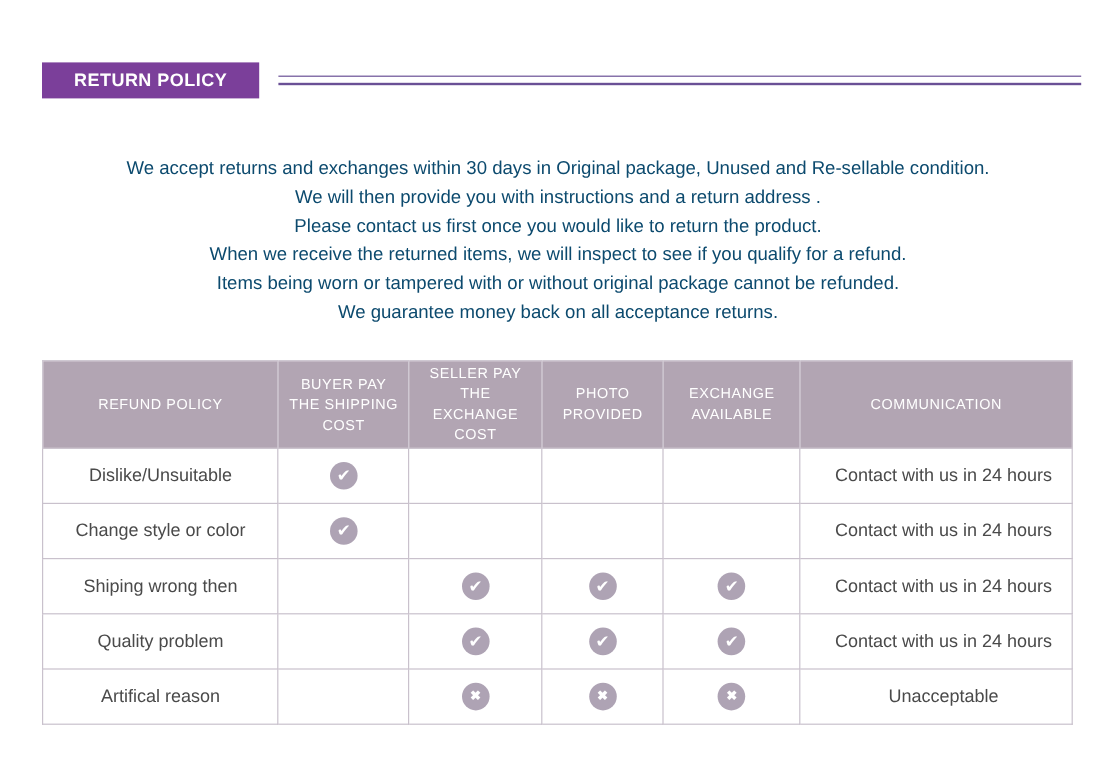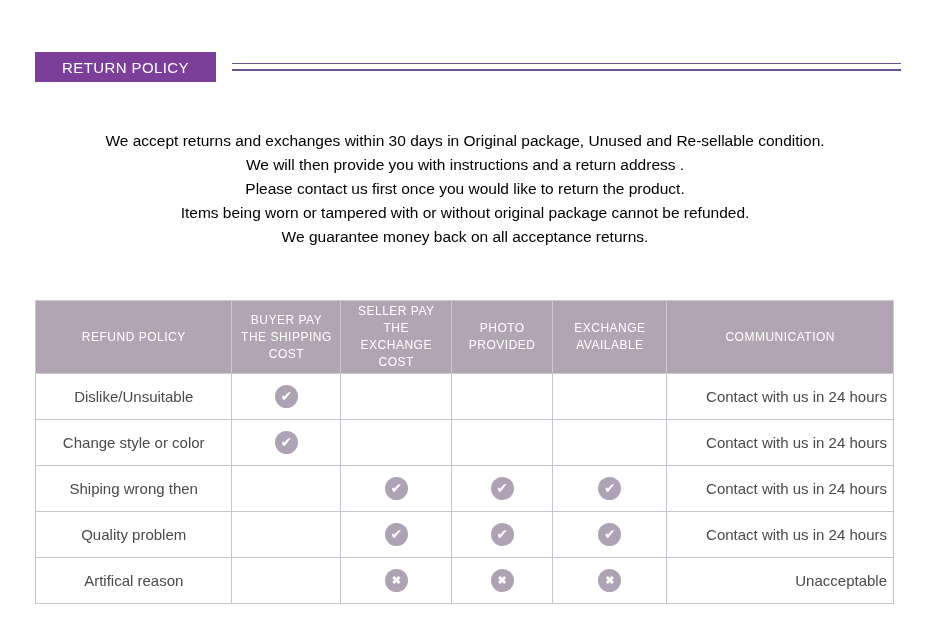--- a/index.html
+++ b/index.html
@@ -19,21 +19,21 @@
     width: 866px;
     display: flex;
     align-items: center;
   }
   .badge {
     width: 181px;
     height: 30px;
     background: #7b3f9a;
     color: #ffffff;
     font-size: 15px;
-    font-weight: normal;
+    font-weight: bold;
     letter-spacing: 0.4px;
     display: flex;
     align-items: center;
     justify-content: center;
     flex: none;
   }
   .double-rule {
     flex: 1;
     margin-left: 16px;
     height: 5px;
@@ -42,21 +42,21 @@
   }
   
   .intro {
     position: absolute;
     top: 129px;
     left: 0;
     width: 100%;
     text-align: center;
     font-size: 15.5px;
     line-height: 24px;
-    color: #000000;
+    color: #0c4a6e;
   }
   
   table.policy-table {
     position: absolute;
     top: 300px;
     left: 35px;
     width: 859px;
     border-collapse: collapse;
     table-layout: fixed;
   }
@@ -77,21 +77,21 @@
     height: 45px;
     border: 1px solid #c9c1cc;
     text-align: center;
     vertical-align: middle;
     font-size: 15px;
     color: #4a4a4a;
     padding: 0 6px;
     margin-top: 32px;
   }
   .policy-table td.comm-cell {
-    text-align: right;
+    text-align: center;
     padding-left: 18px;
   }
   
   .mark {
     display: inline-block;
     width: 23px;
     height: 23px;
     border-radius: 50%;
     background: #aea3b4;
     color: #ffffff;
@@ -109,20 +109,21 @@
 
   <div class="header-row">
     <div class="badge">RETURN POLICY</div>
     <div class="double-rule"></div>
   </div>
 
   <div class="intro">
     <div>We accept returns and exchanges within 30 days in Original package, Unused and Re-sellable condition.</div>
     <div>We will then provide you with instructions and a return address .</div>
     <div>Please contact us first once you would like to return the product.</div>
+    <div>When we receive the returned items, we will inspect to see if you qualify for a refund.</div>
     <div>Items being worn or tampered with or without original package cannot be refunded.</div>
     <div>We guarantee money back on all acceptance returns.</div>
   </div>
 
   <table class="policy-table">
     <colgroup>
       <col style="width:22.9%">
       <col style="width:12.7%">
       <col style="width:12.9%">
       <col style="width:11.8%">

